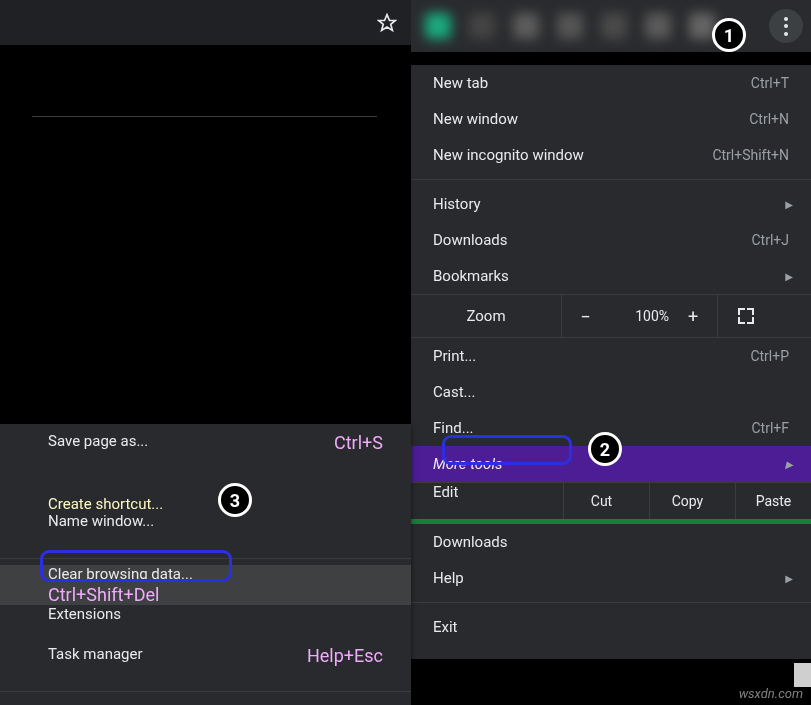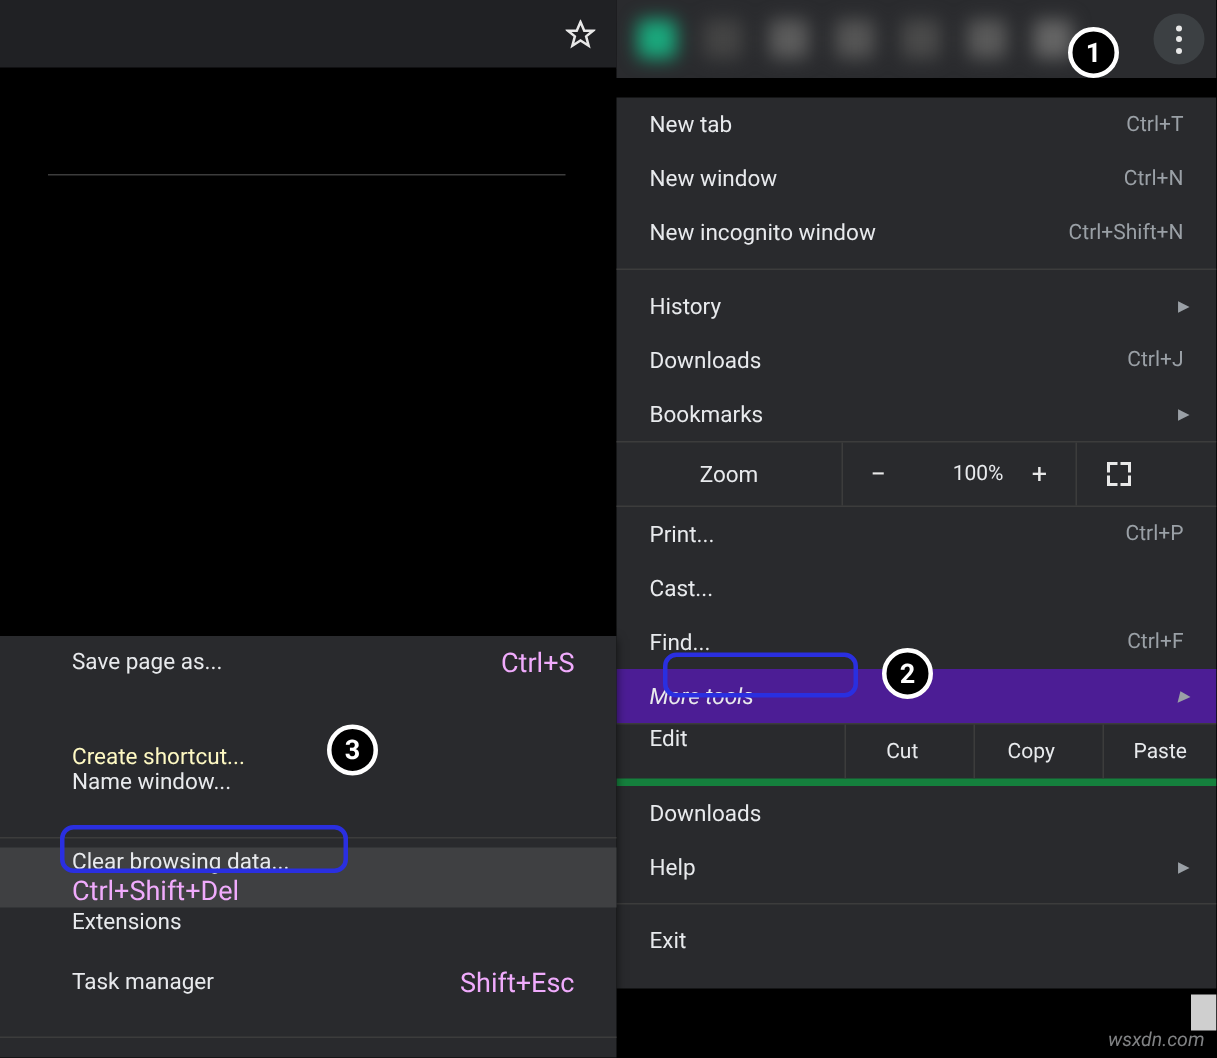--- a/index.html
+++ b/index.html
@@ -371,21 +371,21 @@
   <div class="menu-sep"></div>
   <div class="sitem hover">
     <span class="label">Clear browsing data...</span>
     <span class="shortcut">Ctrl+Shift+Del</span>
   </div>
   <div class="sitem">
     <span class="label">Extensions</span>
   </div>
   <div class="sitem">
     <span class="label">Task manager</span>
-    <span class="shortcut">Shift+Esc</span>
+    <span class="shortcut">Help+Esc</span>
   </div>
   <div class="menu-sep"></div>
   <div class="sitem">
     
     
   </div>
 </div>
 
 <div class="hl" style="top:435px; left:442px; width:130px; height:30px;"></div>
 <div class="hl" style="top:550px; left:40px; width:192px; height:32px;"></div>

